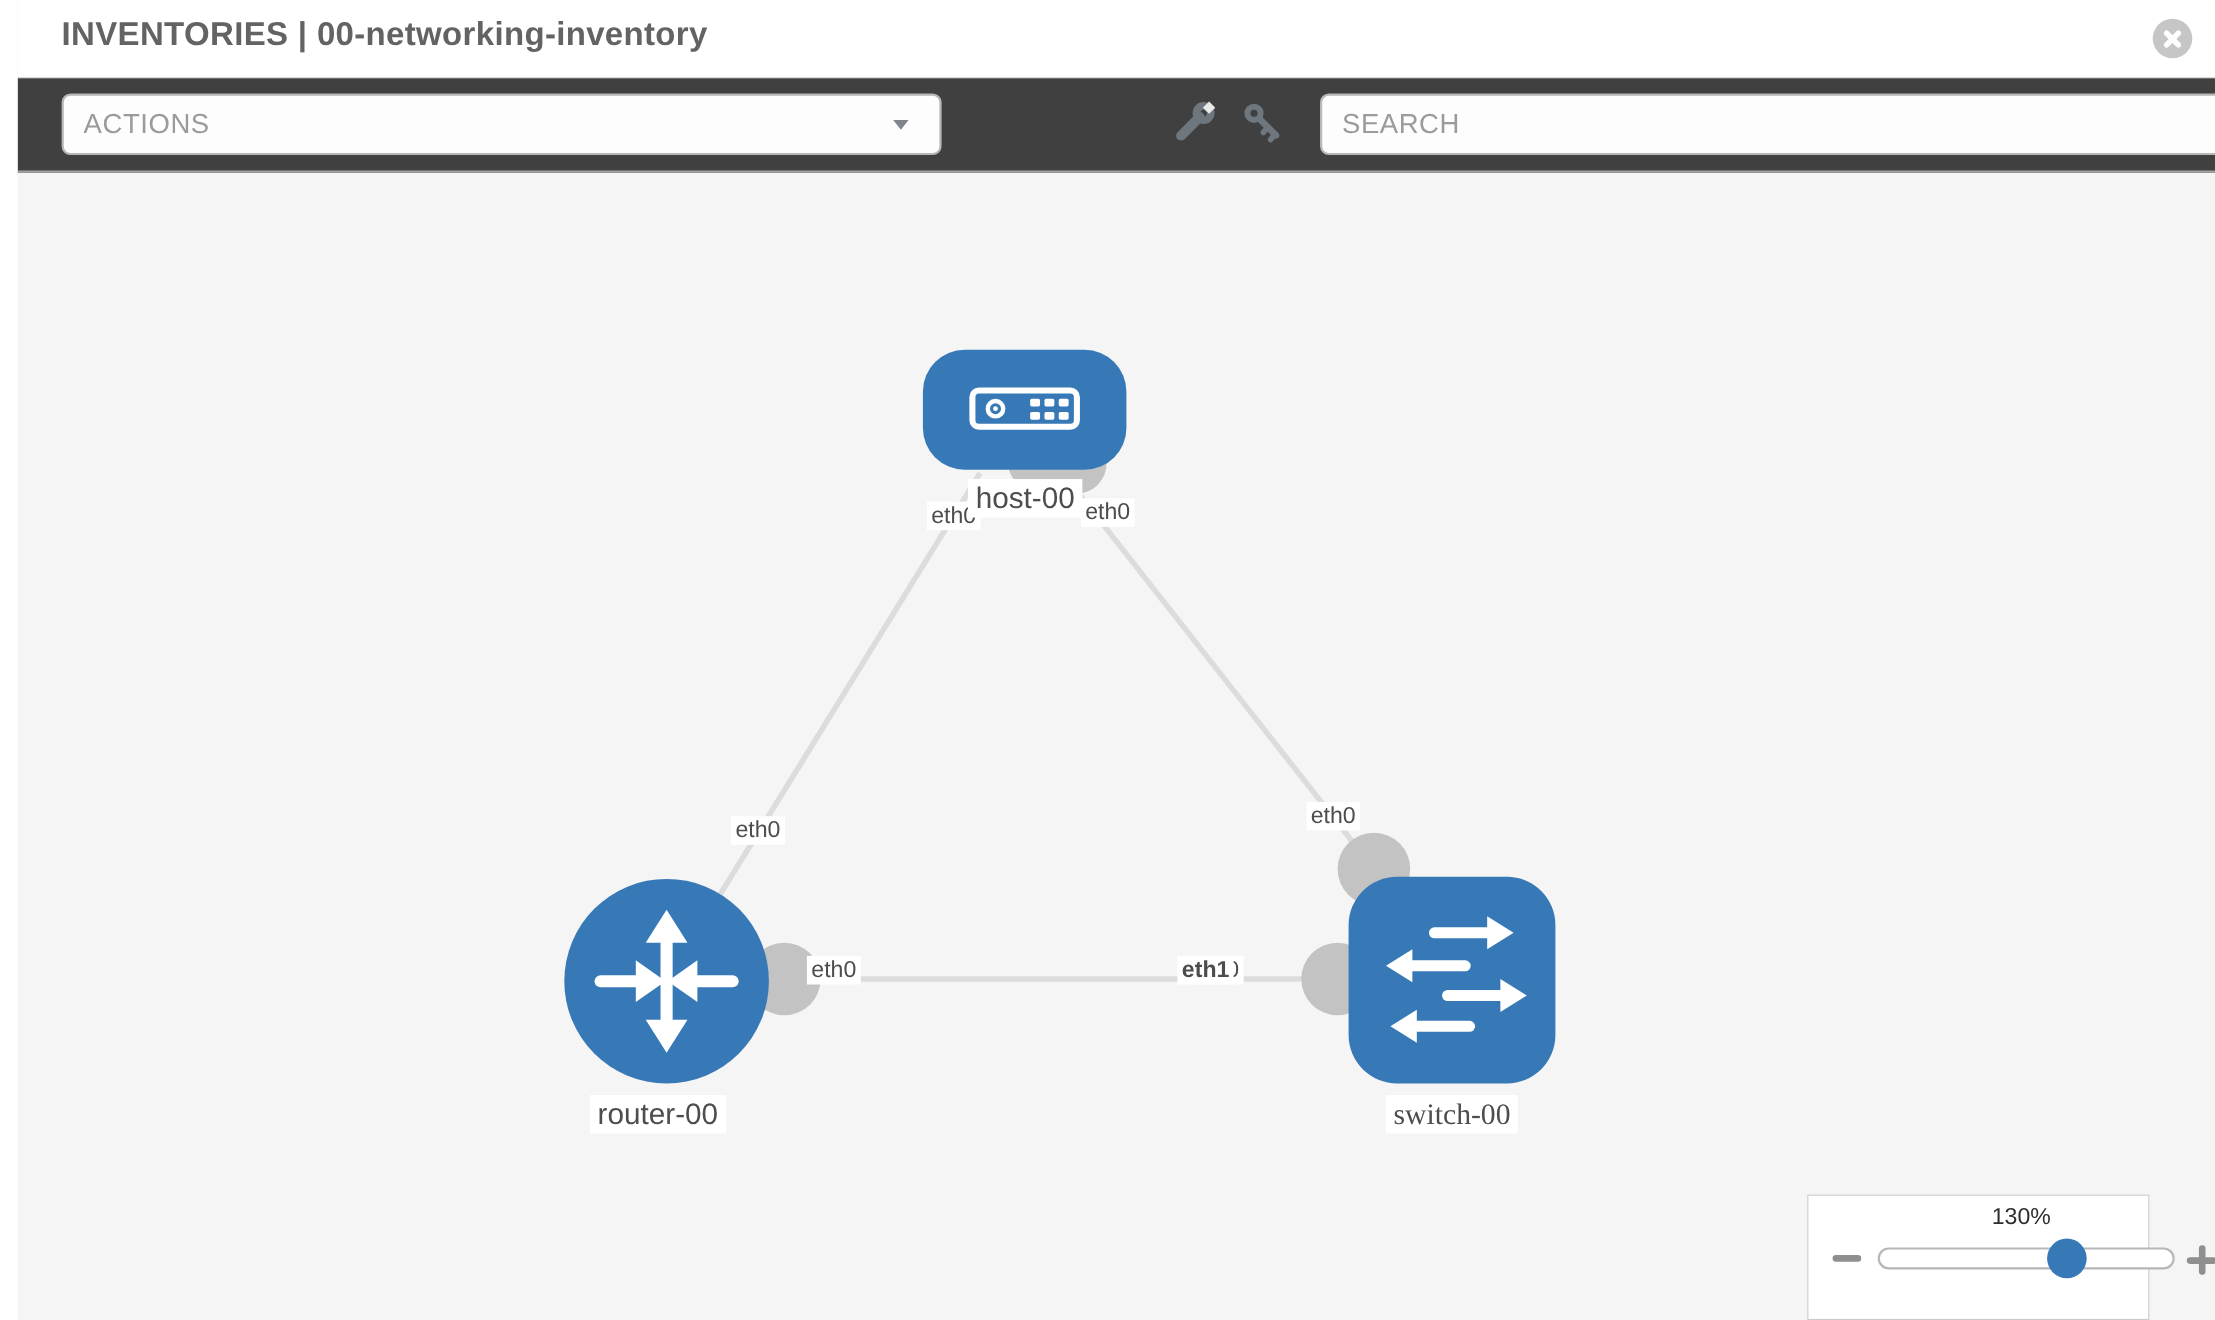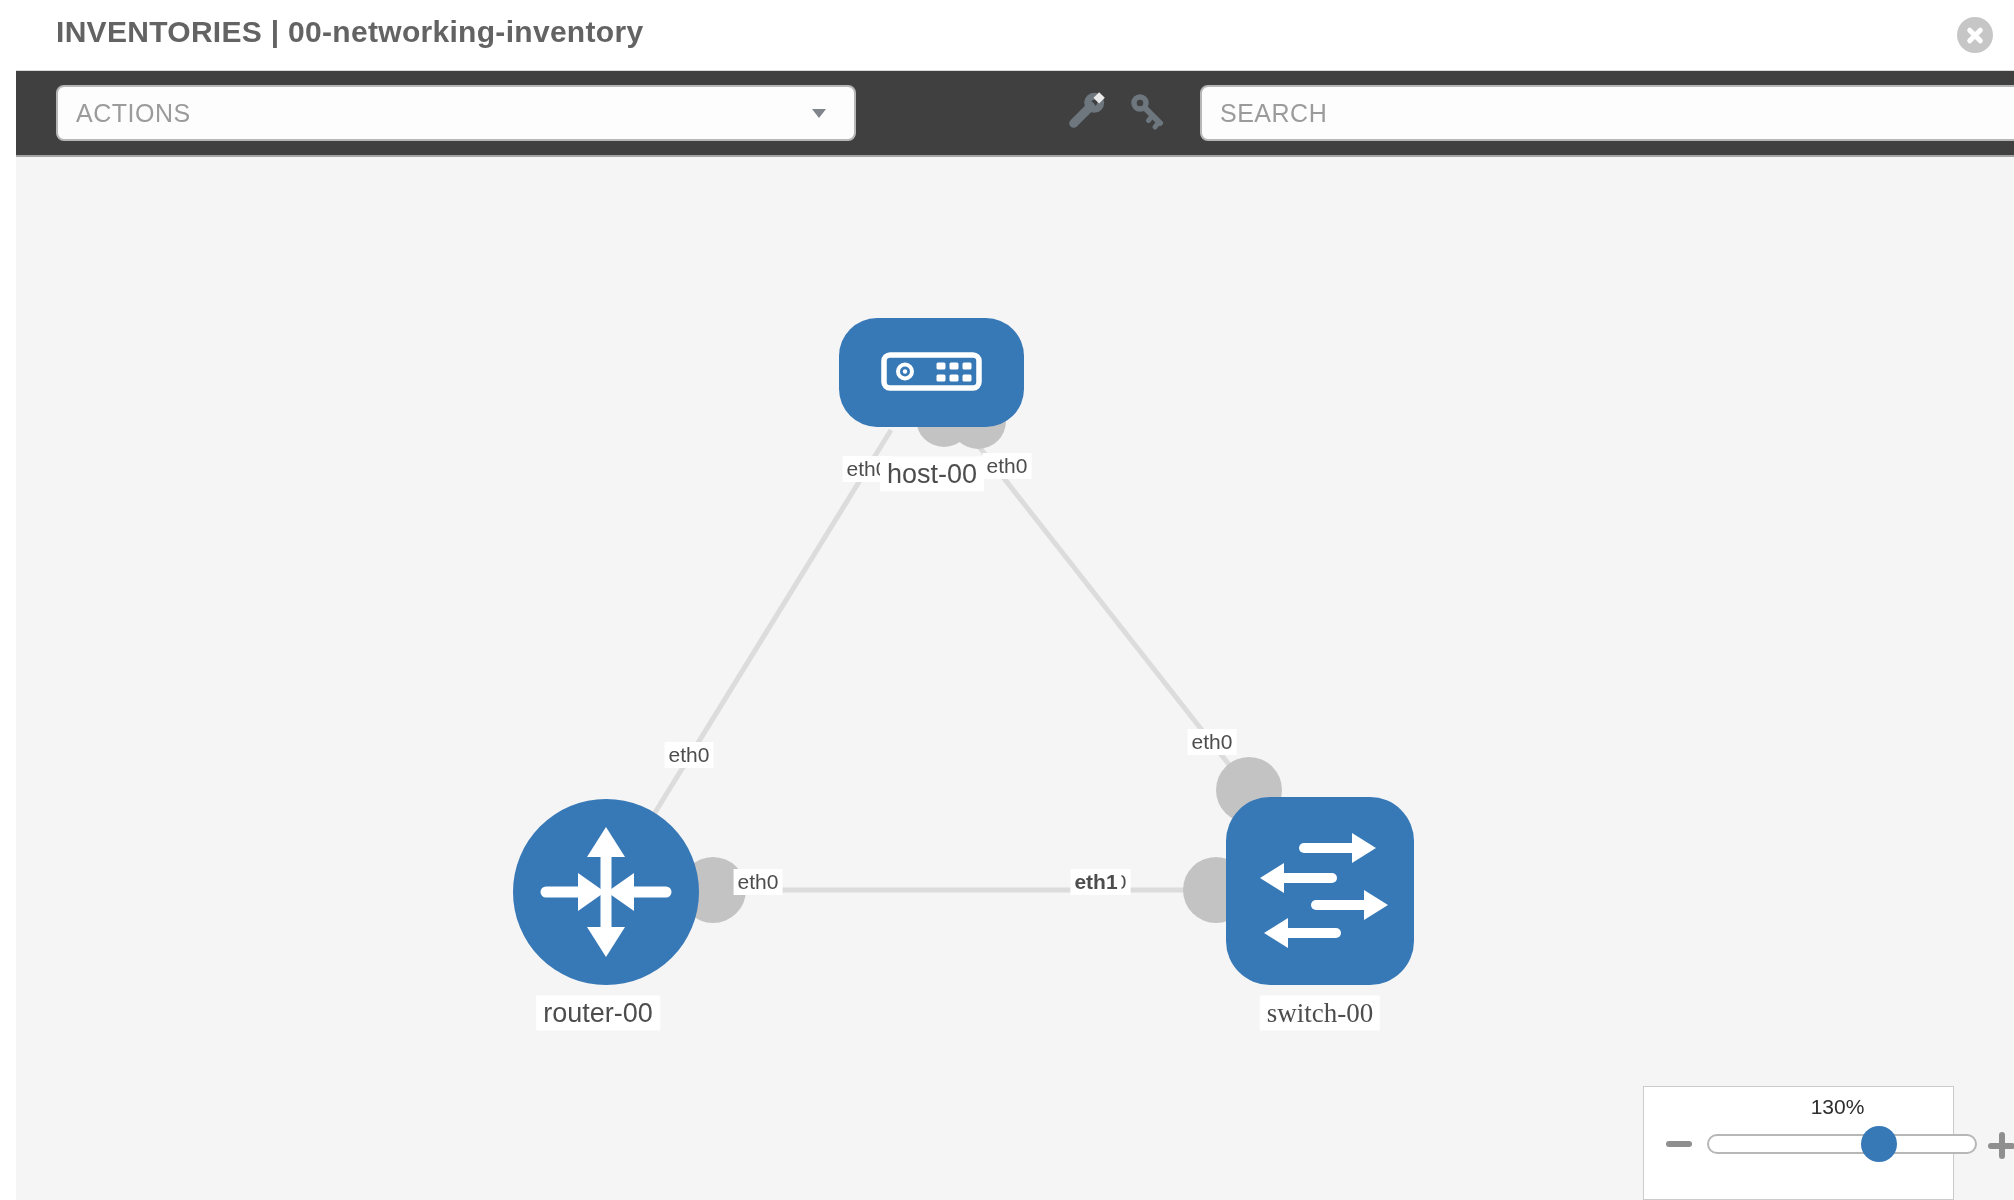--- a/index.html
+++ b/index.html
@@ -162,21 +162,21 @@
           <polygon points="1244,721 1268,706 1268,736" stroke="none"></polygon>
           <line x1="1300" y1="748" x2="1350" y2="748"></line>
           <polygon points="1372,748 1348,733 1348,763" stroke="none"></polygon>
           <line x1="1320" y1="776" x2="1270" y2="776"></line>
           <polygon points="1248,776 1272,761 1272,791" stroke="none"></polygon>
         </g>
       </g>
     </svg>
 
     <div class="nlabel if-label" style="left:851px;  top:312px;">eth0</div>
-    <div class="nlabel node-label" style="left:916px; top:317px;text-align:center;">host-00</div>
+    <div class="nlabel node-label" style="left:916px; top:296px;text-align:center;">host-00</div>
     <div class="nlabel if-label" style="left:991px;  top:309px;">eth0</div>
     <div class="nlabel if-label" style="left:673px;  top:598px;">eth0</div>
     <div class="nlabel if-label" style="left:1196px; top:585px;">eth0</div>
     <div class="nlabel if-label" style="left:742px;  top:725px;">eth0</div>
     <div class="nlabel if-label" style="left:1090px; top:725px; z-index:1;">eth0</div>
     <div class="nlabel if-label" style="left:1080px; top:725px; z-index:2;font-weight:bold;">eth1</div>
     <div class="nlabel node-label" style="left:582px;  top:856px;">router-00</div>
     <div class="nlabel node-label" style="left:1304px; top:856px;font-family:Liberation Serif, serif;">switch-00</div>
   </div>
 

